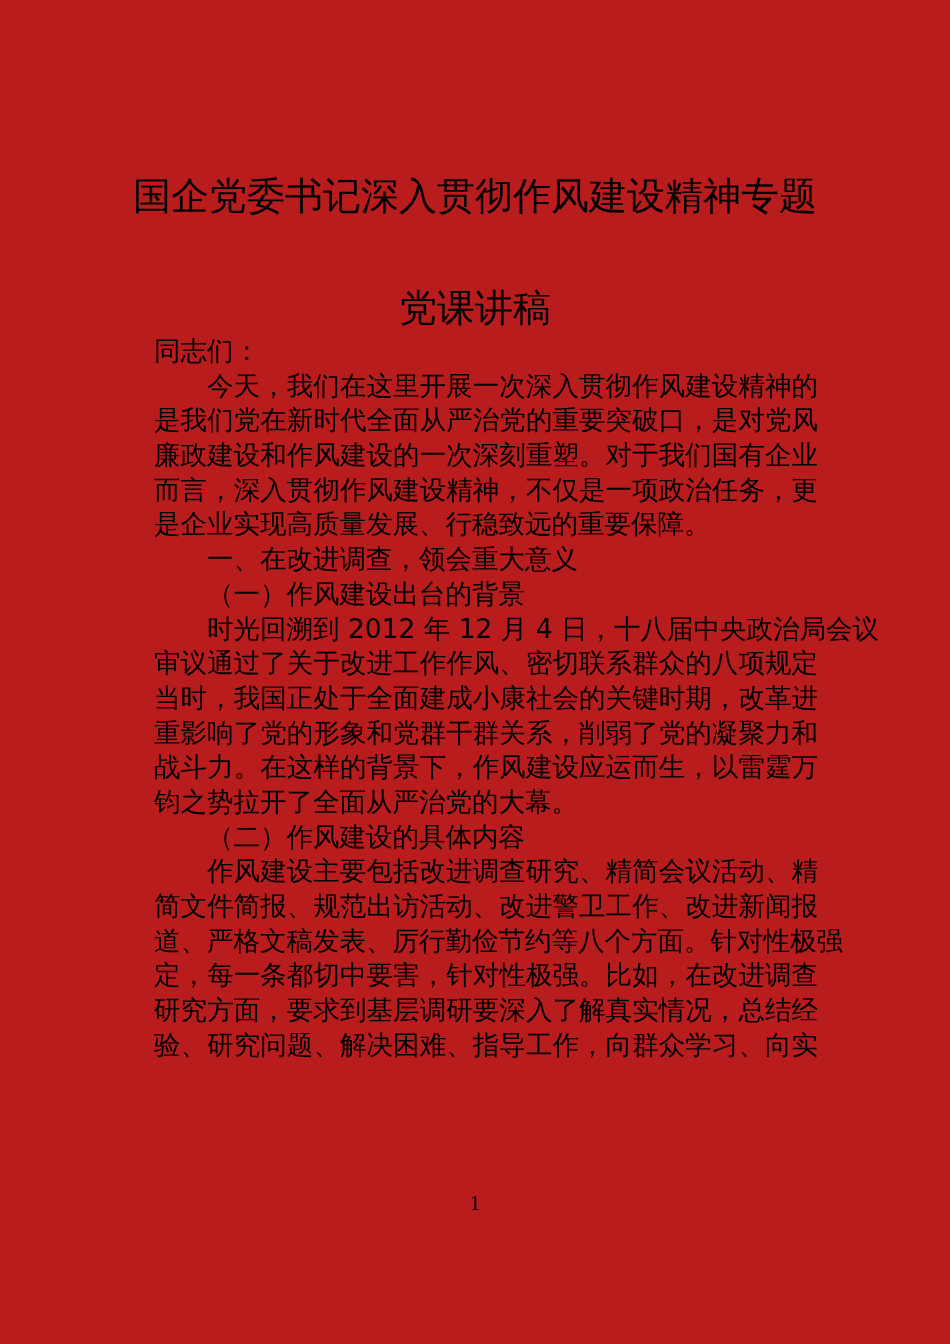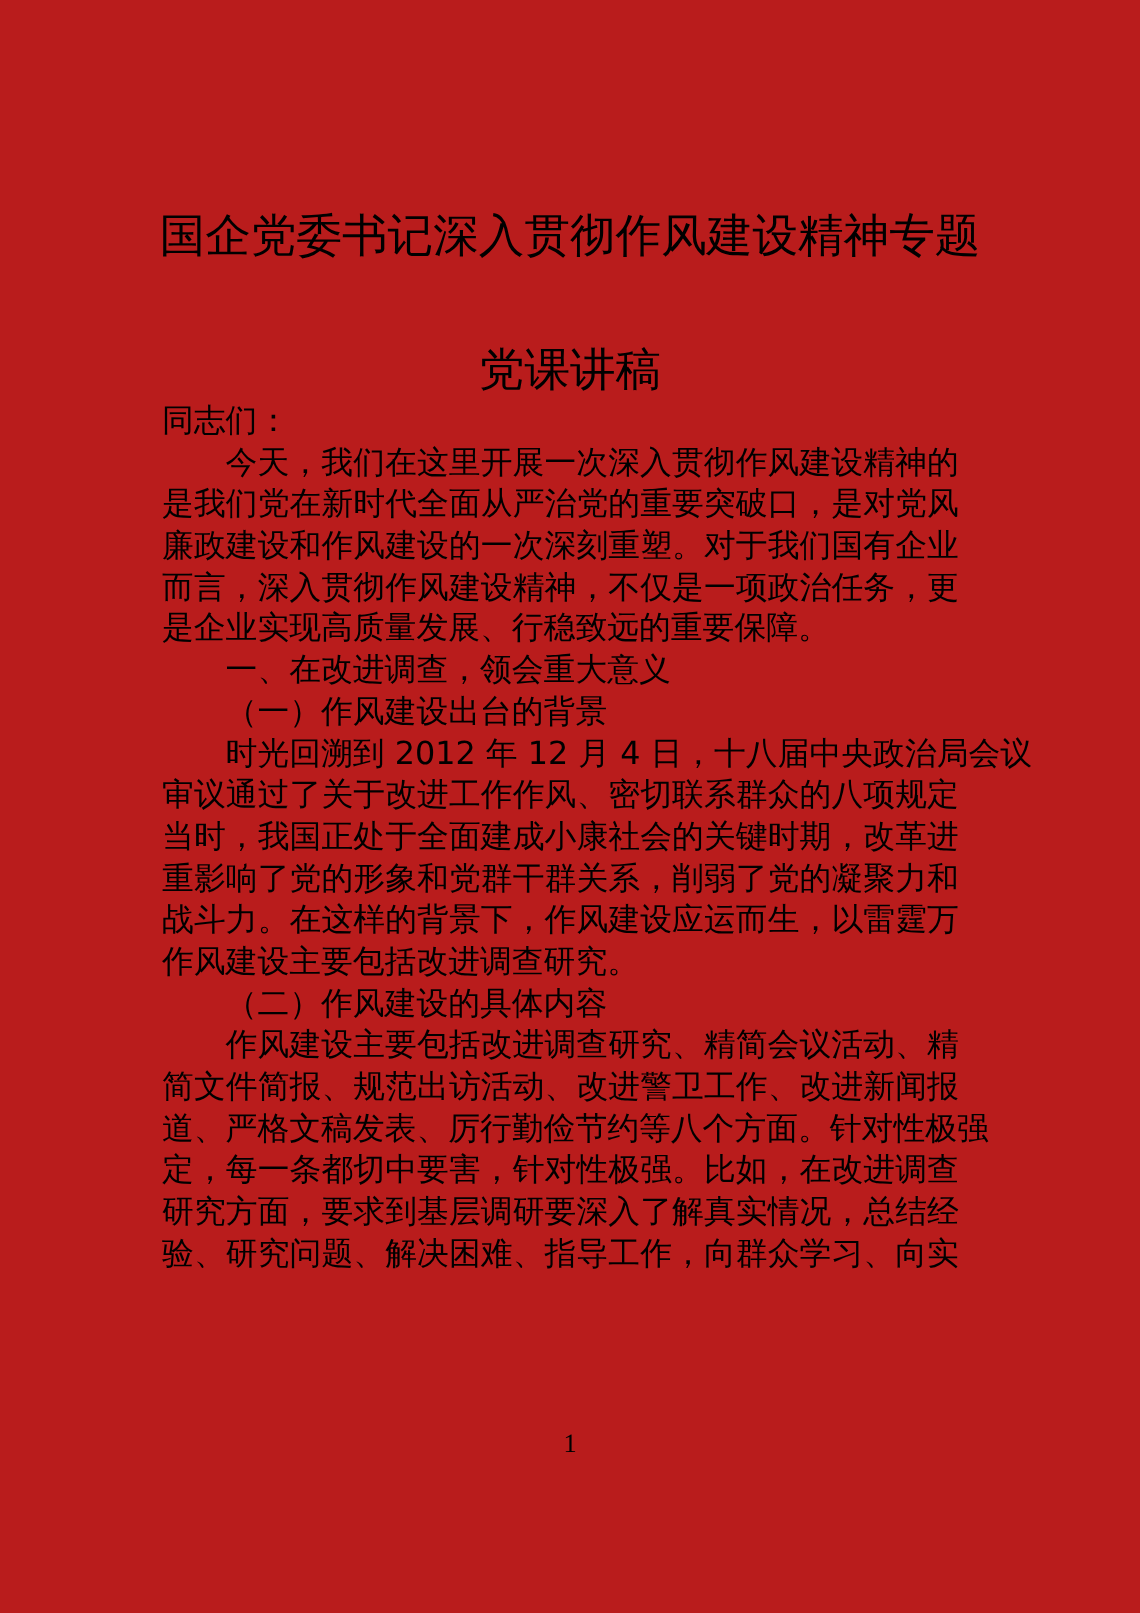--- a/index.html
+++ b/index.html
@@ -30,21 +30,21 @@
       text-align: center;
       font-size: 38px;
       line-height: 44px;
       letter-spacing: 0px;
       white-space: nowrap;
     }
     .title.l1 { top: 174px; }
     .title.l2 { top: 244px; margin-top: 42px; }
     .body-text {
       position: absolute;
-      left: 135px;
+      left: 154px;
       top: 334px;
       width: 664px;
       font-size: 26.5px;
       line-height: 34.7px;
     }
     .line {
       display: block;
       white-space: nowrap;
       height: 34.7px;
       text-align: justify;
@@ -85,21 +85,21 @@
         <span class="line">廉政建设和作风建设的一次深刻重塑。对于我们国有企业</span>
         <span class="line">而言，深入贯彻作风建设精神，不仅是一项政治任务，更</span>
         <span class="line last">是企业实现高质量发展、行稳致远的重要保障。</span>
         <span class="line indent last">一、在改进调查，领会重大意义</span>
         <span class="line indent last">（一）作风建设出台的背景</span>
         <span class="line indent">时光回溯到 2012 年 12 月 4 日，十八届中央政治局会议</span>
         <span class="line">审议通过了关于改进工作作风、密切联系群众的八项规定</span>
         <span class="line">当时，我国正处于全面建成小康社会的关键时期，改革进</span>
         <span class="line">重影响了党的形象和党群干群关系，削弱了党的凝聚力和</span>
         <span class="line">战斗力。在这样的背景下，作风建设应运而生，以雷霆万</span>
-        <span class="line last">作风建设主要包括改进调查研究。</span>
+        <span class="line last">钧之势拉开了全面从严治党的大幕。</span>
         <span class="line indent last">（二）作风建设的具体内容</span>
         <span class="line indent">作风建设主要包括改进调查研究、精简会议活动、精</span>
         <span class="line">简文件简报、规范出访活动、改进警卫工作、改进新闻报</span>
         <span class="line">道、严格文稿发表、厉行勤俭节约等八个方面。针对性极强</span>
         <span class="line">定，每一条都切中要害，针对性极强。比如，在改进调查</span>
         <span class="line">研究方面，要求到基层调研要深入了解真实情况，总结经</span>
         <span class="line">验、研究问题、解决困难、指导工作，向群众学习、向实</span>
       </div>
   </div>
 

